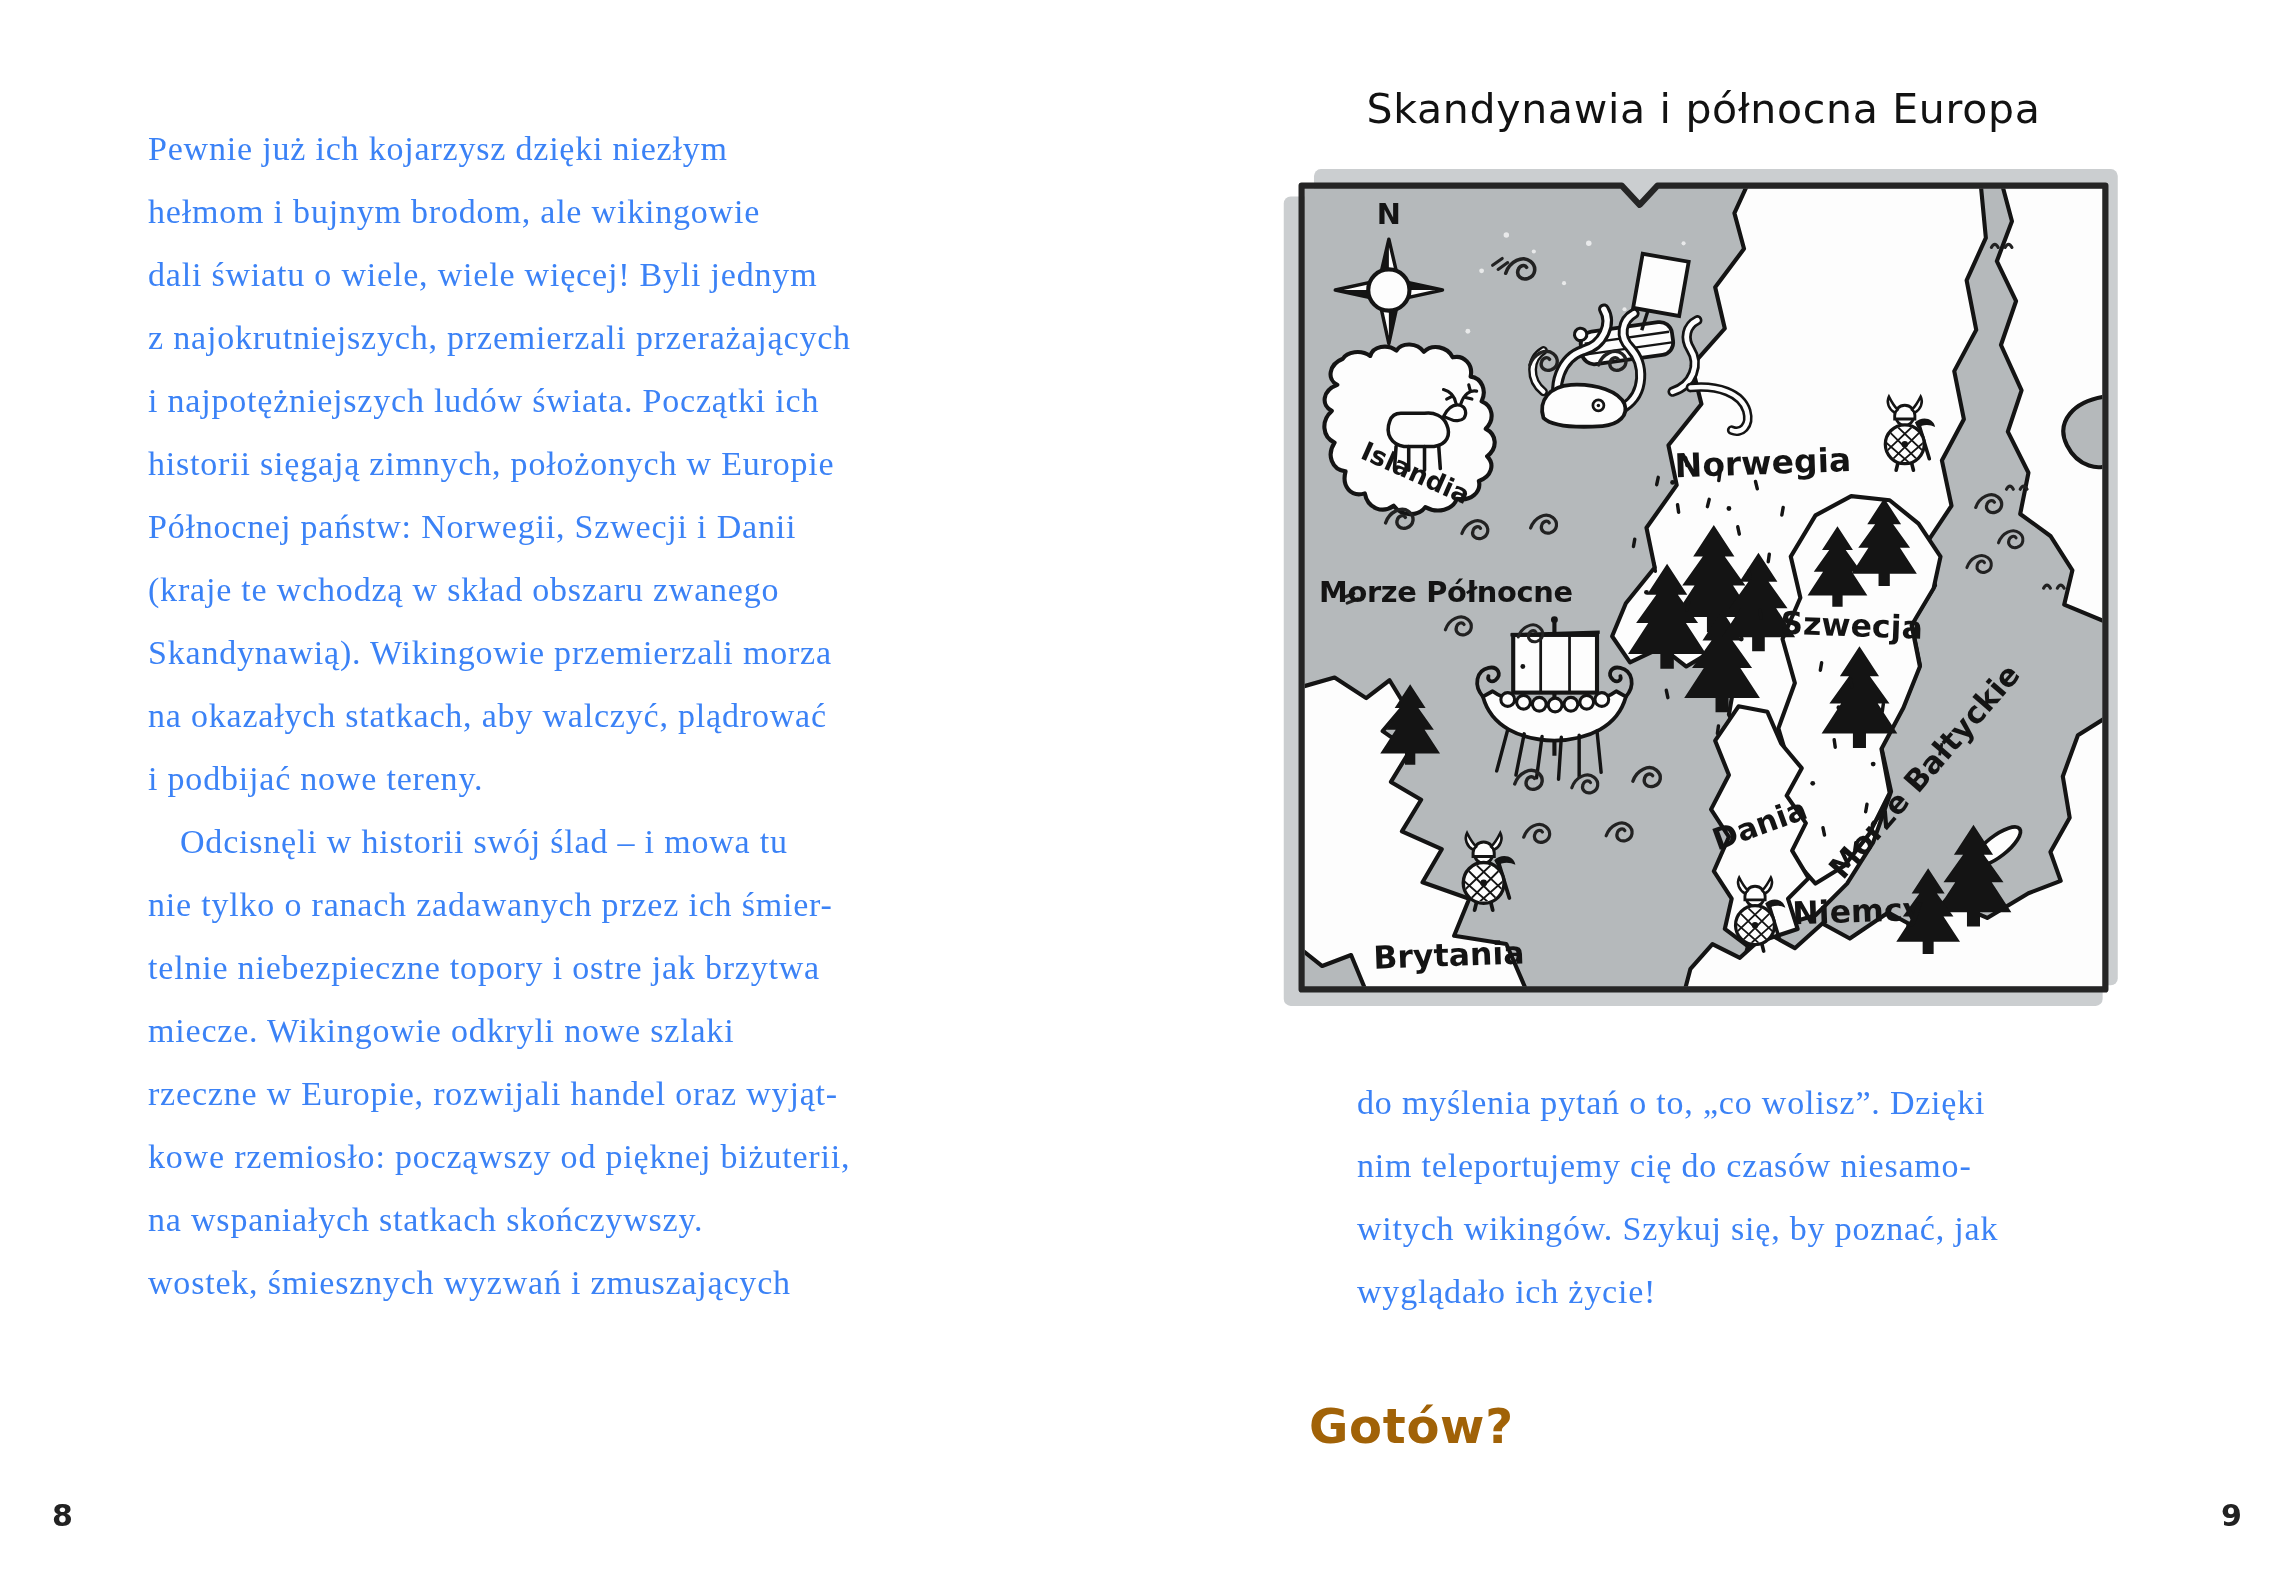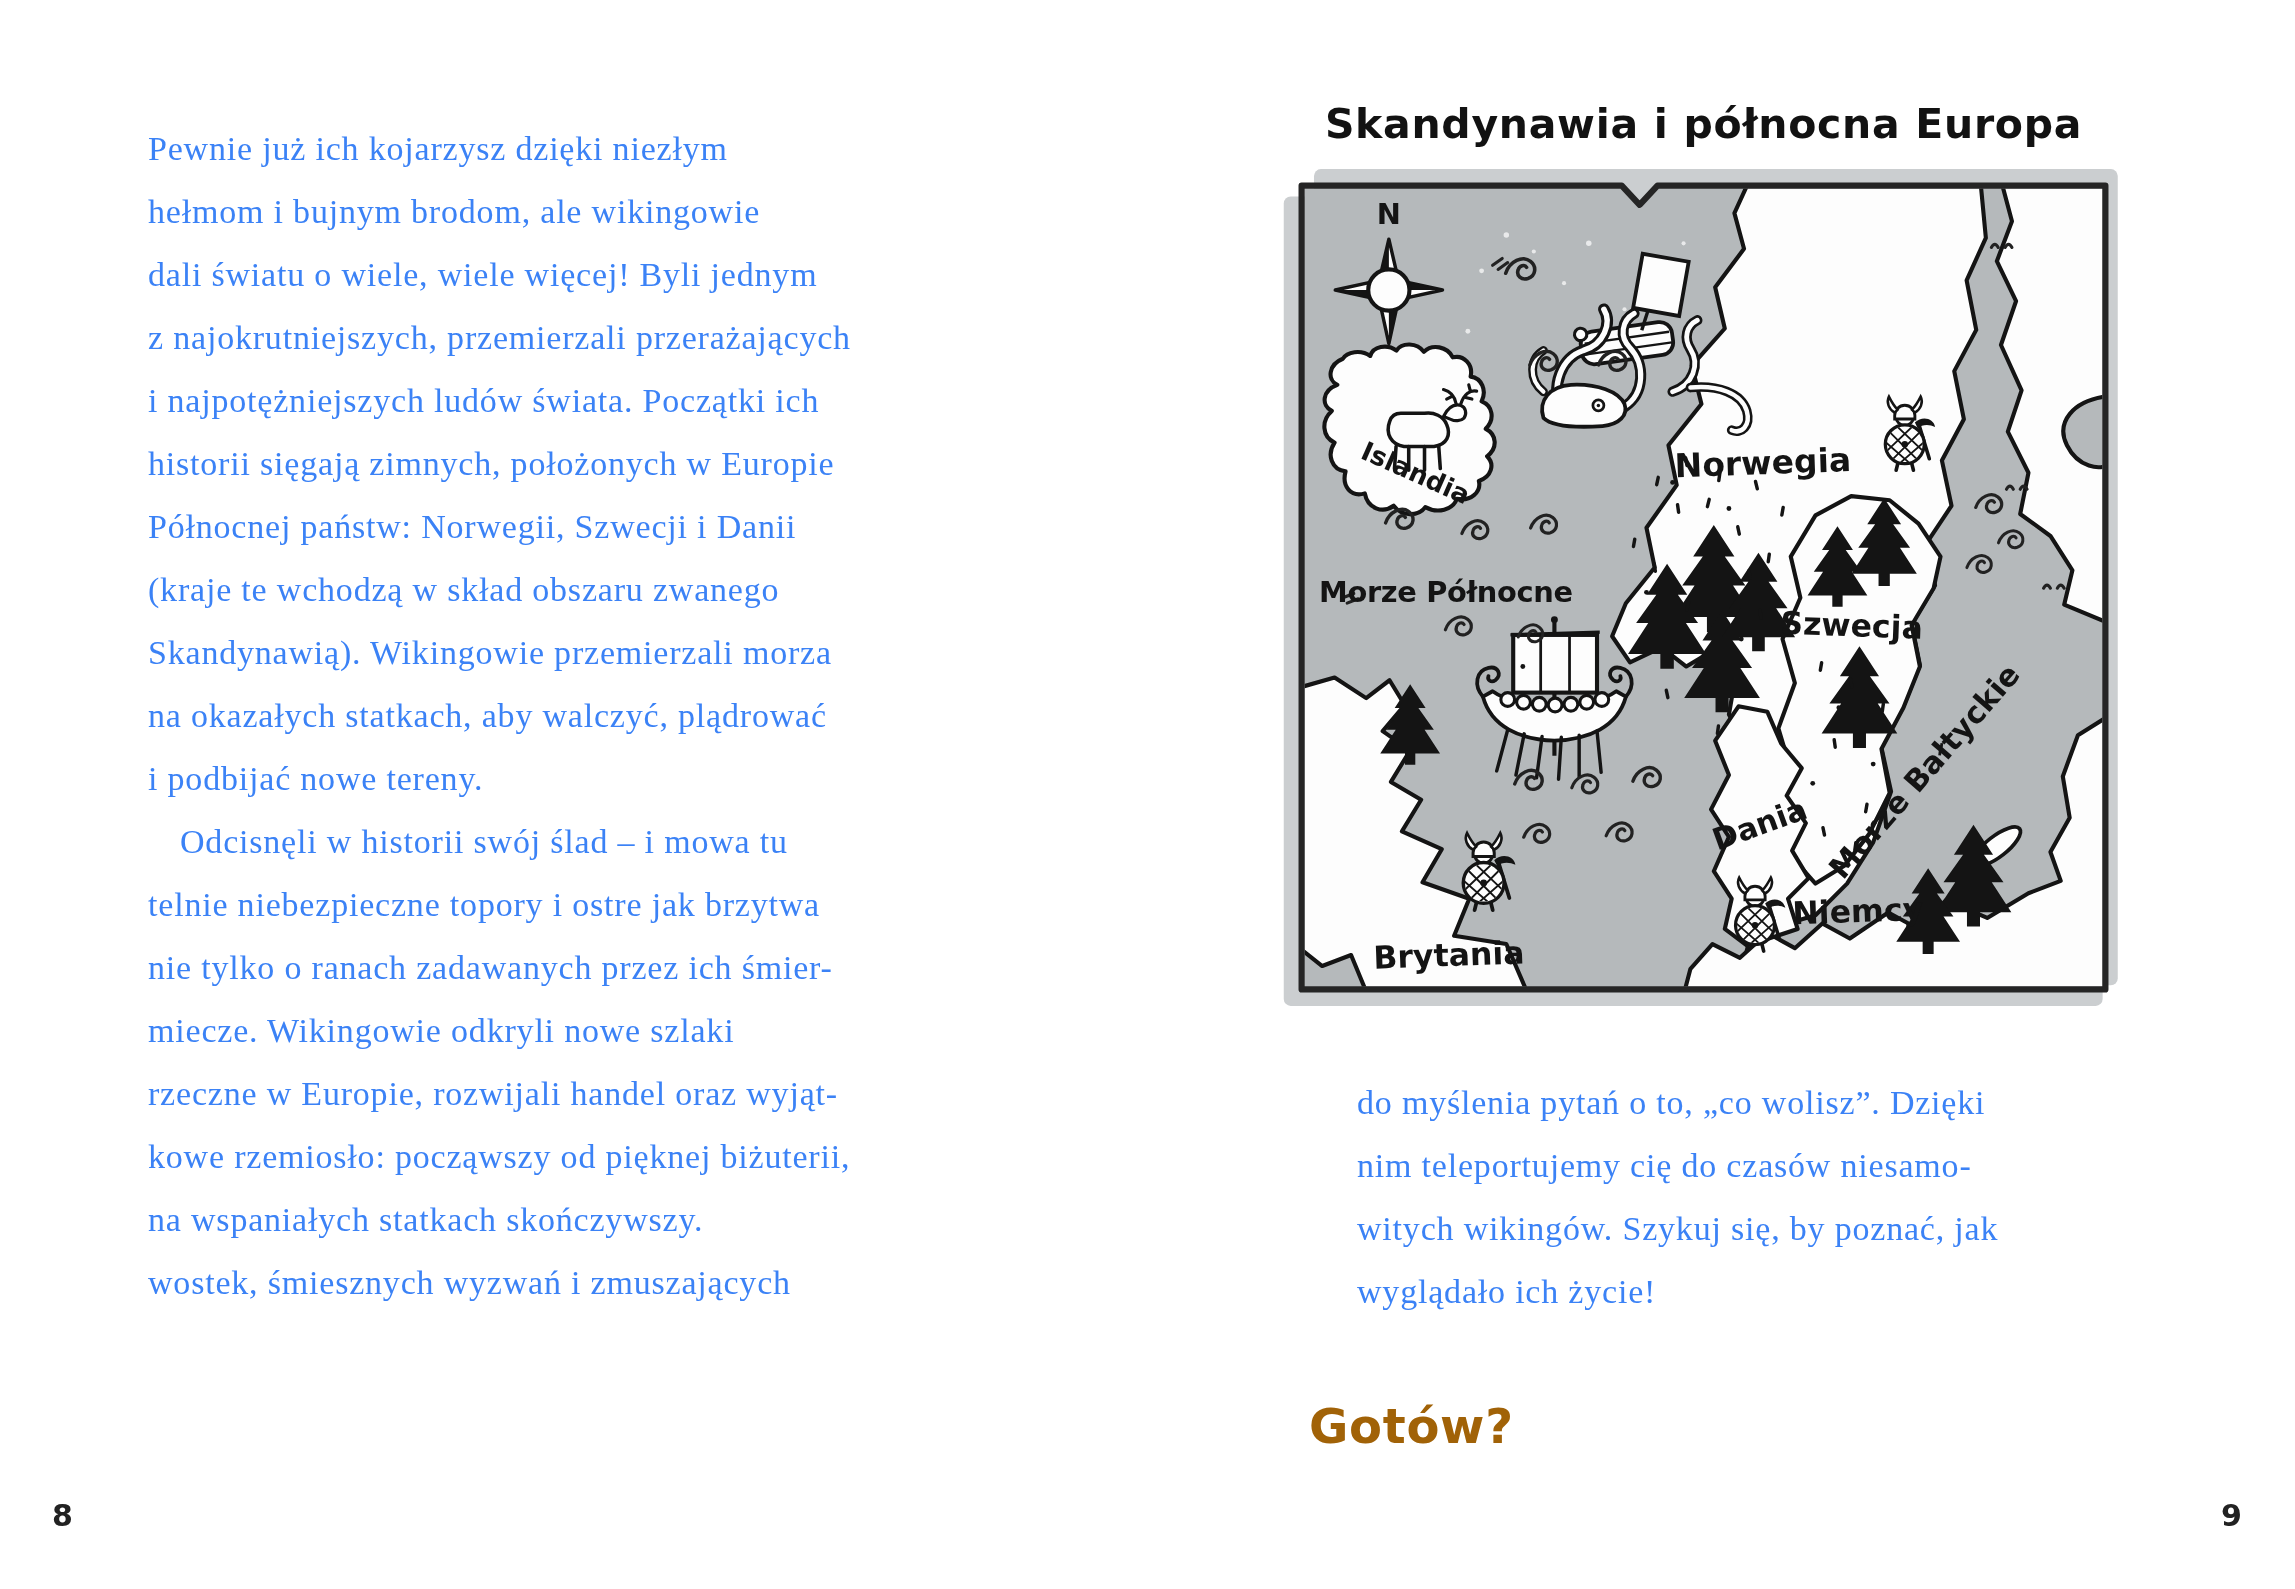--- a/index.html
+++ b/index.html
@@ -7,22 +7,22 @@
     width:2295px;height:1590px;position:relative;background:#ffffff;
     font-family:"Liberation Serif",serif;color:#1d1d1d;overflow:hidden;
   }
   .textcol{position:absolute;}
   .line{
     height:63px;line-height:63px;font-size:34px;letter-spacing:0.8px;
     white-space:nowrap;color:#3b82f6;
   }
   .line.indent{padding-left:32px;}
   .map-title{
-    position:absolute;left:1281px;top:100px;width:845px;text-align:center;
-    font-family:"DejaVu Sans",sans-serif;font-weight:bold;font-size:41px;
+    position:absolute;left:1281px;top:85px;width:845px;text-align:center;
+    font-family:"DejaVu Sans",sans-serif;font-weight:normal;font-size:41px;
     letter-spacing:0.7px;color:#121212;
   }
   .big-heading{
     position:absolute;left:1309px;top:1398px;
     font-family:"DejaVu Sans",sans-serif;font-weight:bold;font-size:48px;
     letter-spacing:0.7px;color:#a16207;
   }
   .pageno{
     position:absolute;font-family:"DejaVu Sans",sans-serif;font-weight:bold;
     font-size:30px;color:#222;
@@ -43,22 +43,22 @@
   <div class="line">dali światu o wiele, wiele więcej! Byli jednym</div>
   <div class="line">z najokrutniejszych, przemierzali przerażających</div>
   <div class="line">i najpotężniejszych ludów świata. Początki ich</div>
   <div class="line">historii sięgają zimnych, położonych w Europie</div>
   <div class="line">Północnej państw: Norwegii, Szwecji i Danii</div>
   <div class="line">(kraje te wchodzą w skład obszaru zwanego</div>
   <div class="line">Skandynawią). Wikingowie przemierzali morza</div>
   <div class="line">na okazałych statkach, aby walczyć, plądrować</div>
   <div class="line">i podbijać nowe tereny.</div>
   <div class="line indent">Odcisnęli w historii swój ślad – i mowa tu</div>
+  <div class="line">nie tylko o ranach zadawanych przez ich śmier-</div>
   <div class="line">telnie niebezpieczne topory i ostre jak brzytwa</div>
-  <div class="line">nie tylko o ranach zadawanych przez ich śmier-</div>
   <div class="line">miecze. Wikingowie odkryli nowe szlaki</div>
   <div class="line">rzeczne w Europie, rozwijali handel oraz wyjąt-</div>
   <div class="line">kowe rzemiosło: począwszy od pięknej biżuterii,</div>
   <div class="line">na wspaniałych statkach skończywszy.</div>
   <div class="line">wostek, śmiesznych wyzwań i zmuszających</div>
 </div>
 
 <div class="map-title">Skandynawia i północna Europa</div>
 
 <div class="map-wrap">

